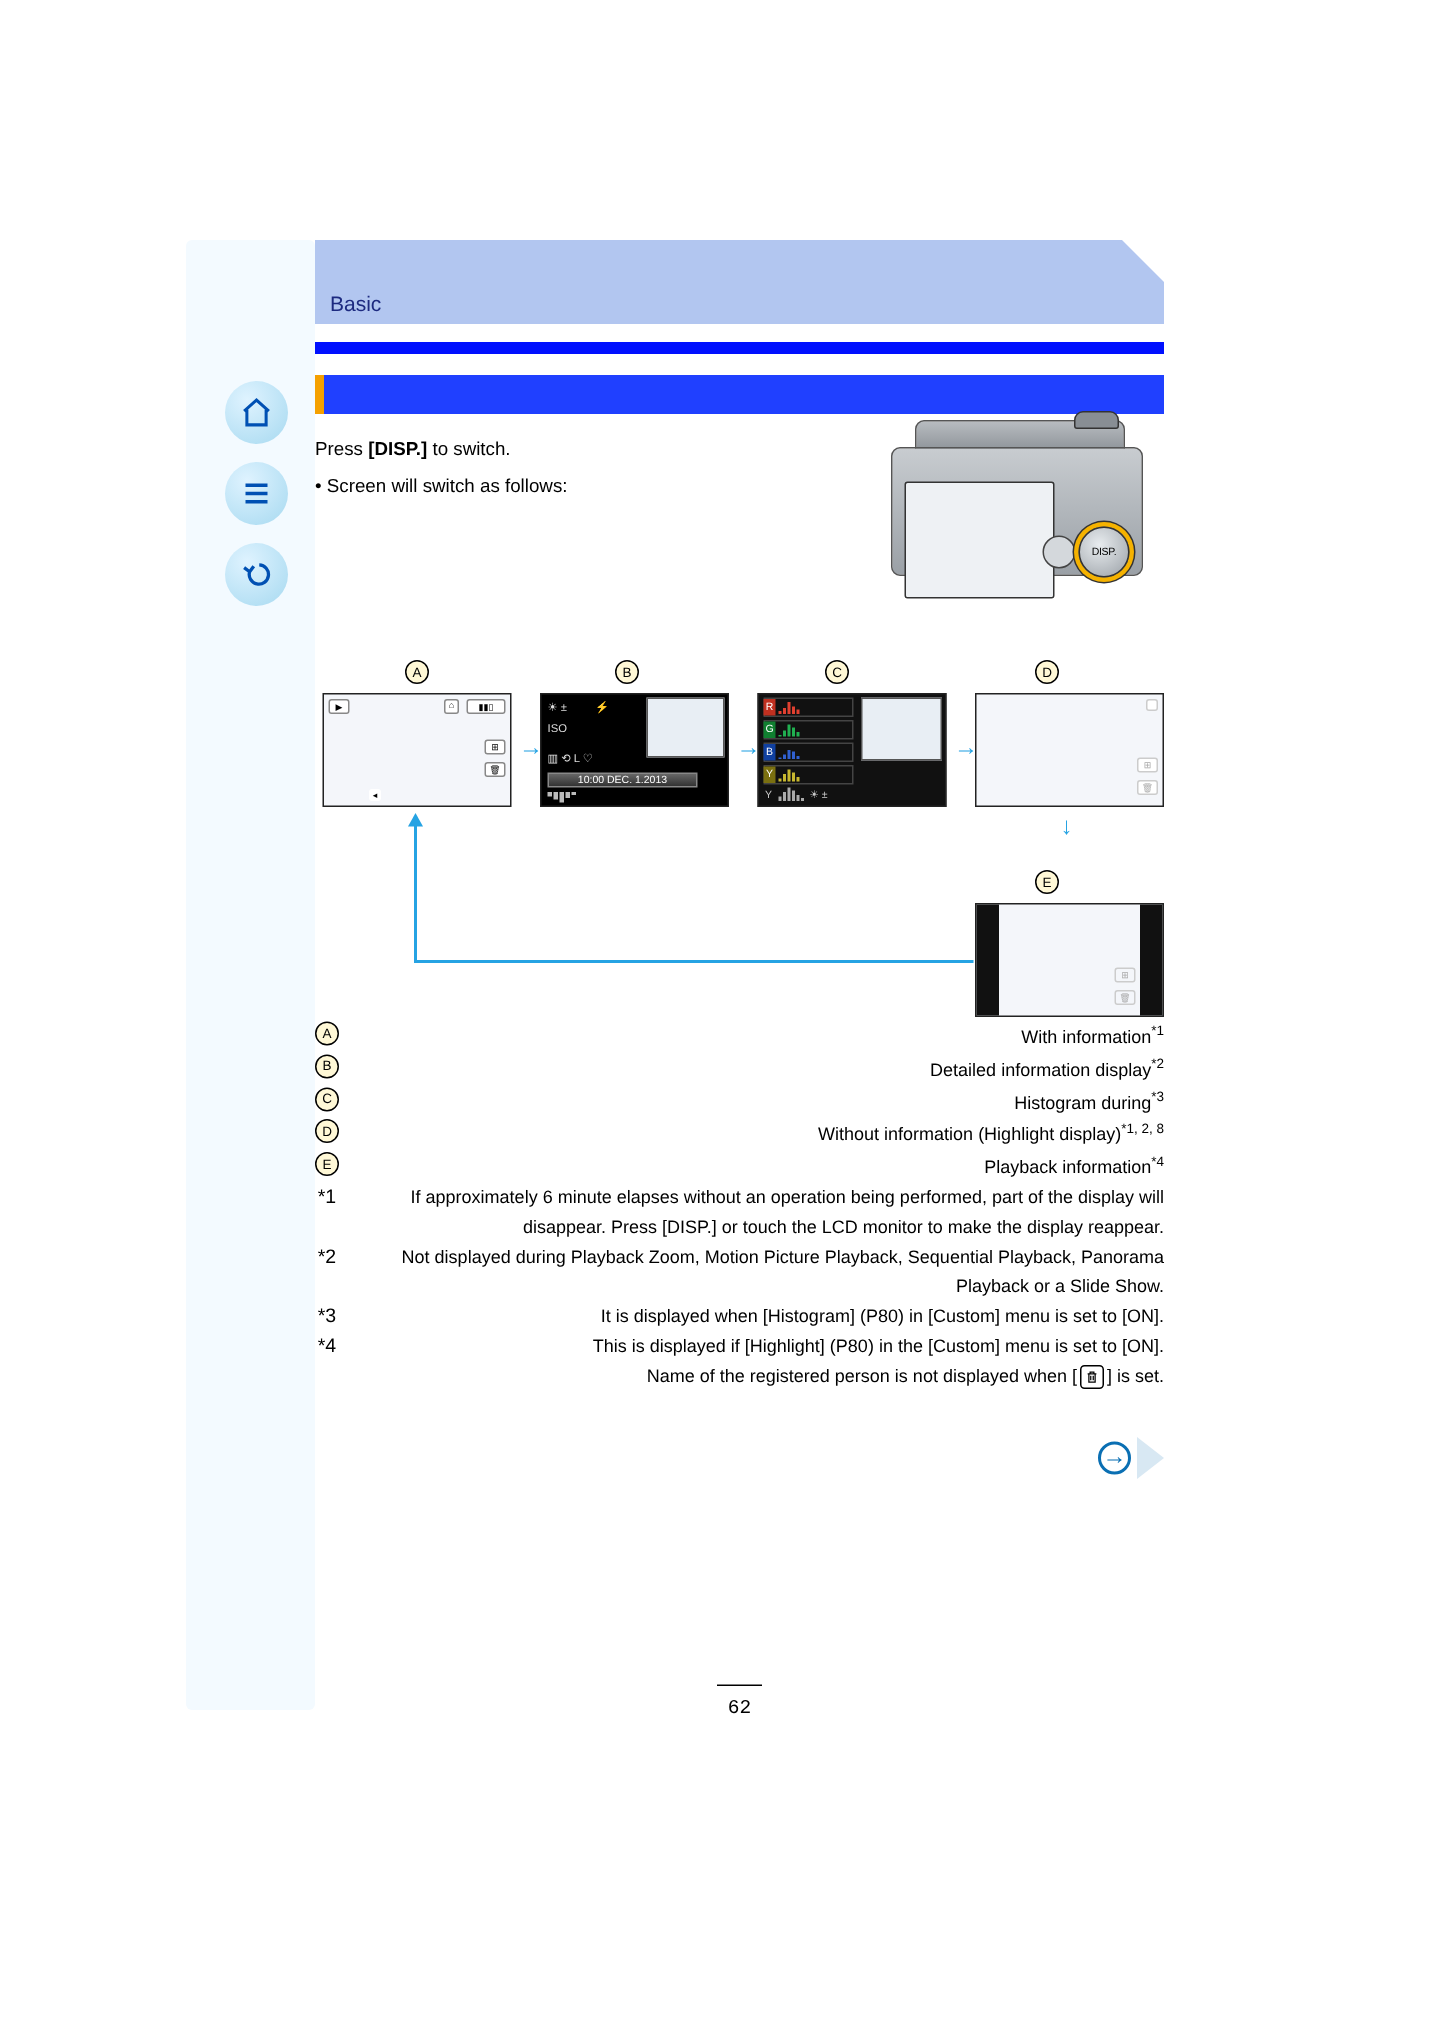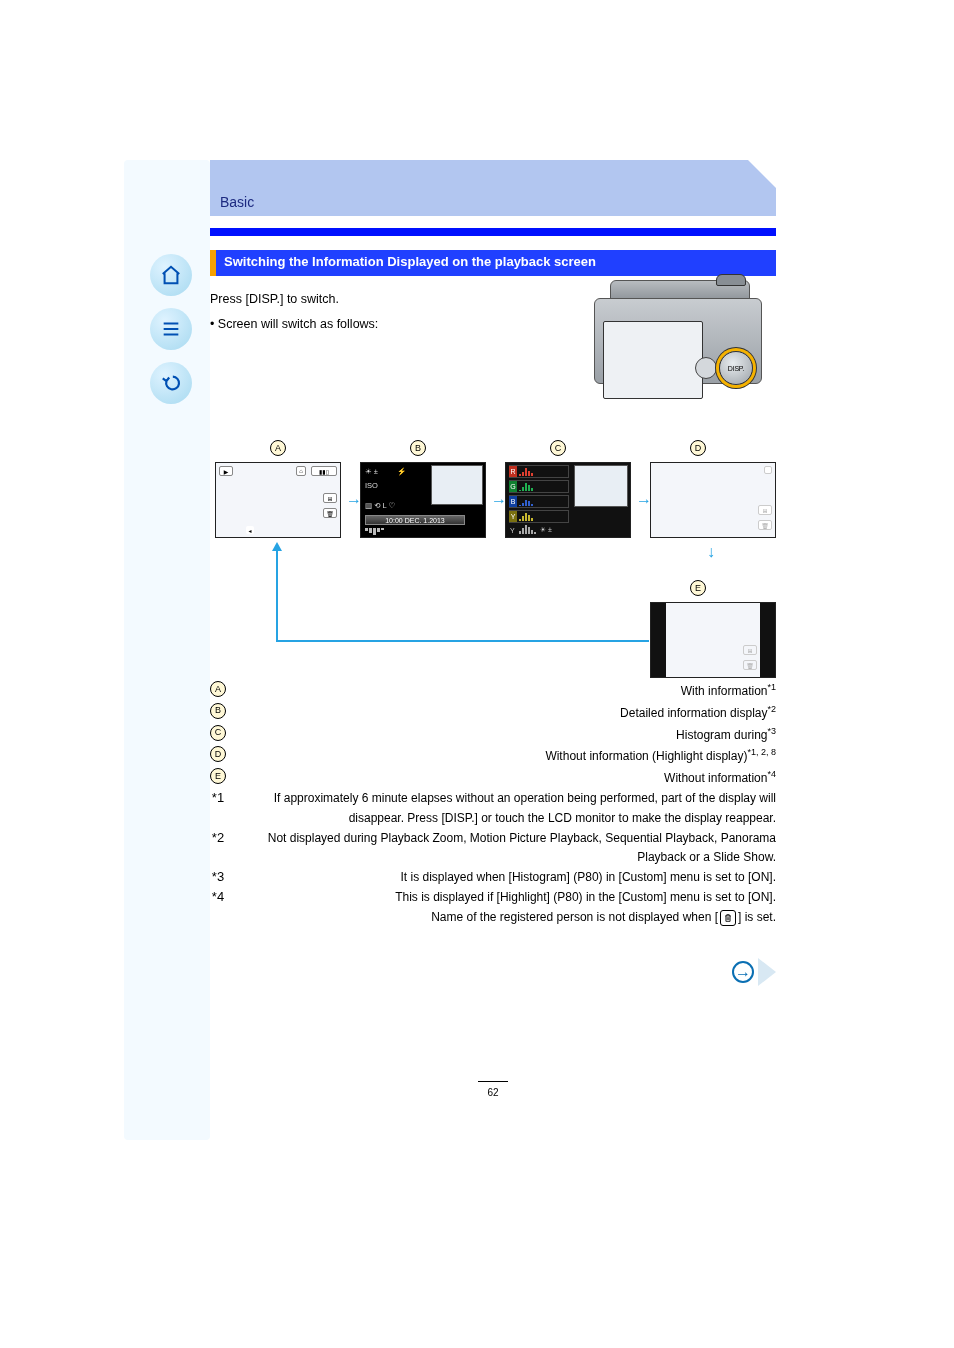--- a/index.html
+++ b/index.html
@@ -10,21 +10,21 @@
   .side-btn svg { width: 22px; height: 22px; }
   .main { position: absolute; left: 210px; top: 160px; width: 566px; height: 980px; background: #fff; }
   .banner { position: absolute; left:0; top:0; width:100%; height:56px; background:#b2c6f0; }
   .banner .txt { position:absolute; left:10px; bottom:6px; font-size:14px; color:#1d2a80; }
   .notch { position:absolute; right:0; top:0; width:0; height:0; border-top:28px solid #fff; border-left:28px solid transparent; z-index:3;}
   .bluebar { position:absolute; left:0; top:68px; width:100%; height:8px; background:#0010ff; }
   .subhead { position:absolute; left:0; top:90px; width:100%; height:26px; background:#2040ff; }
   .subhead .ora { position:absolute; left:0; top:0; width:6px; height:26px; background:#f5a000; }
   .subhead .txt { position:absolute; left:14px; top:4px; color:#fff; font-size:13px; font-weight:bold; }
   .desc { position:absolute; left:0; top:130px; width:330px; font-size:12.5px; line-height:1.5; }
-  .desc .hl { font-weight:normal;text-align:right; }
+  .desc .hl { font-weight:bold;text-align:right; }
 
   .camera { position:absolute; left:380px; top:120px; width:176px; height:108px; }
   .camera .body { position:absolute; left:4px; top:18px; width:168px; height:86px; background: linear-gradient(#c8ccd0,#9aa0a6); border:1px solid #555; border-radius:6px; }
   .camera .top { position:absolute; left:20px; top:0; width:140px; height:24px; background: linear-gradient(#b8bcc0,#888e94); border:1px solid #555; border-radius:6px 6px 2px 2px; }
   .camera .screen { position:absolute; left:8px; top:22px; width:100px; height:78px; background:#eef1f4; border:1px solid #333; border-radius:2px; }
   .camera .btn1 { position:absolute; right:44px; top:58px; width:22px; height:22px; border-radius:50%; background:#d4d8dc; border:1px solid #444; }
   .camera .disp { position:absolute; right:8px; top:52px; width:34px; height:34px; border-radius:50%; background:radial-gradient(circle at 40% 35%,#e8ecef,#9aa0a6); border:1px solid #333; box-shadow:0 0 0 3px #f5b200, 0 0 0 4px #333; display:flex;align-items:center;justify-content:center; font-size:7px; letter-spacing:-0.2px; }
   .camera .dial { position:absolute; right:20px; top:-6px; width:30px; height:12px; background:#888e94; border:1px solid #333; border-radius:6px 6px 2px 2px;}
 
   
@@ -71,21 +71,21 @@
   .list .row .ast { width:16px; text-align:center; flex-shrink:0; font-size:13px; margin-top:-2px;}
   .list .row .txt { flex:1;text-align:right; }
   .list .row .txt sup { font-size:9px; vertical-align:super; }
   .trashicon { display:inline-flex; width:16px; height:16px; border:1px solid #000; border-radius:3px; align-items:center;justify-content:center; vertical-align:middle; margin:0 2px; background:#fff;}
   .trashicon svg { width:10px; height:10px; }
 
   .nextbtn { position:absolute; right:0; top:798px; width:50px; height:28px; display:flex;align-items:center; }
   .nextbtn .tri { width:0;height:0; border-top:14px solid transparent; border-bottom:14px solid transparent; border-left:18px solid #d8e8f3; position:absolute; right:0;}
   .nextbtn .circ { width:22px;height:22px; border-radius:50%; border:2px solid #0a6fb3; display:flex;align-items:center;justify-content:center; color:#0a6fb3; font-weight:bold; background:transparent; position:absolute; left:6px;}
 
-  .pagenum { position:absolute; left:0; top:916px; width:566px; text-align:center; font-size:10px; }
+  .pagenum { position:absolute; left:0; top:956px; width:566px; text-align:center; font-size:13px;font-family:Liberation Mono, monospace; }
   .pagenum .bar { display:inline-block; width:30px; height:1px; background:#000; margin-bottom:3px;}
 </style>
 </head>
 <body>
 
 <div class="page">
 
   <div class="sidebar"></div>
 
   <div class="side-btn" style="top:254px">
@@ -105,21 +105,20 @@
   </div>
 
   <div class="main">
     <div class="notch"></div>
     <div class="banner">
       <div class="txt">Basic</div>
     </div>
     <div class="bluebar"></div>
     <div class="subhead">
       <div class="ora"></div>
-      <div class="txt">Switching the Information Displayed on the playback screen</div>
     </div>
 
     <div class="desc">
       <span>Press </span><span class="hl">[DISP.]</span><span> to switch.</span>
       <div style="margin-top:6px">• <span>Screen will switch as follows:</span></div>
     </div>
 
     <div class="camera">
       <div class="top"></div>
       <div class="dial"></div>
@@ -251,21 +250,21 @@
       <div class="row">
           <div class="mk">C</div>
           <div class="txt"><span>Histogram during</span><sup>*3</sup></div>
         </div>
       <div class="row">
           <div class="mk">D</div>
           <div class="txt"><span>Without information (Highlight display)</span><sup>*1, 2, 8</sup></div>
         </div>
       <div class="row">
           <div class="mk">E</div>
-          <div class="txt"><span>Without information</span><sup>*4</sup></div>
+          <div class="txt"><span>Playback information</span><sup>*4</sup></div>
         </div>
       <div class="row">
           <div class="ast">*1</div>
           <div class="txt">If approximately 6 minute elapses without an operation being performed, part of the display will disappear. Press [DISP.] or touch the LCD monitor to make the display reappear.</div>
         </div>
       <div class="row">
           <div class="ast">*2</div>
           <div class="txt">Not displayed during Playback Zoom, Motion Picture Playback, Sequential Playback, Panorama Playback or a Slide Show.</div>
         </div>
       <div class="row">

